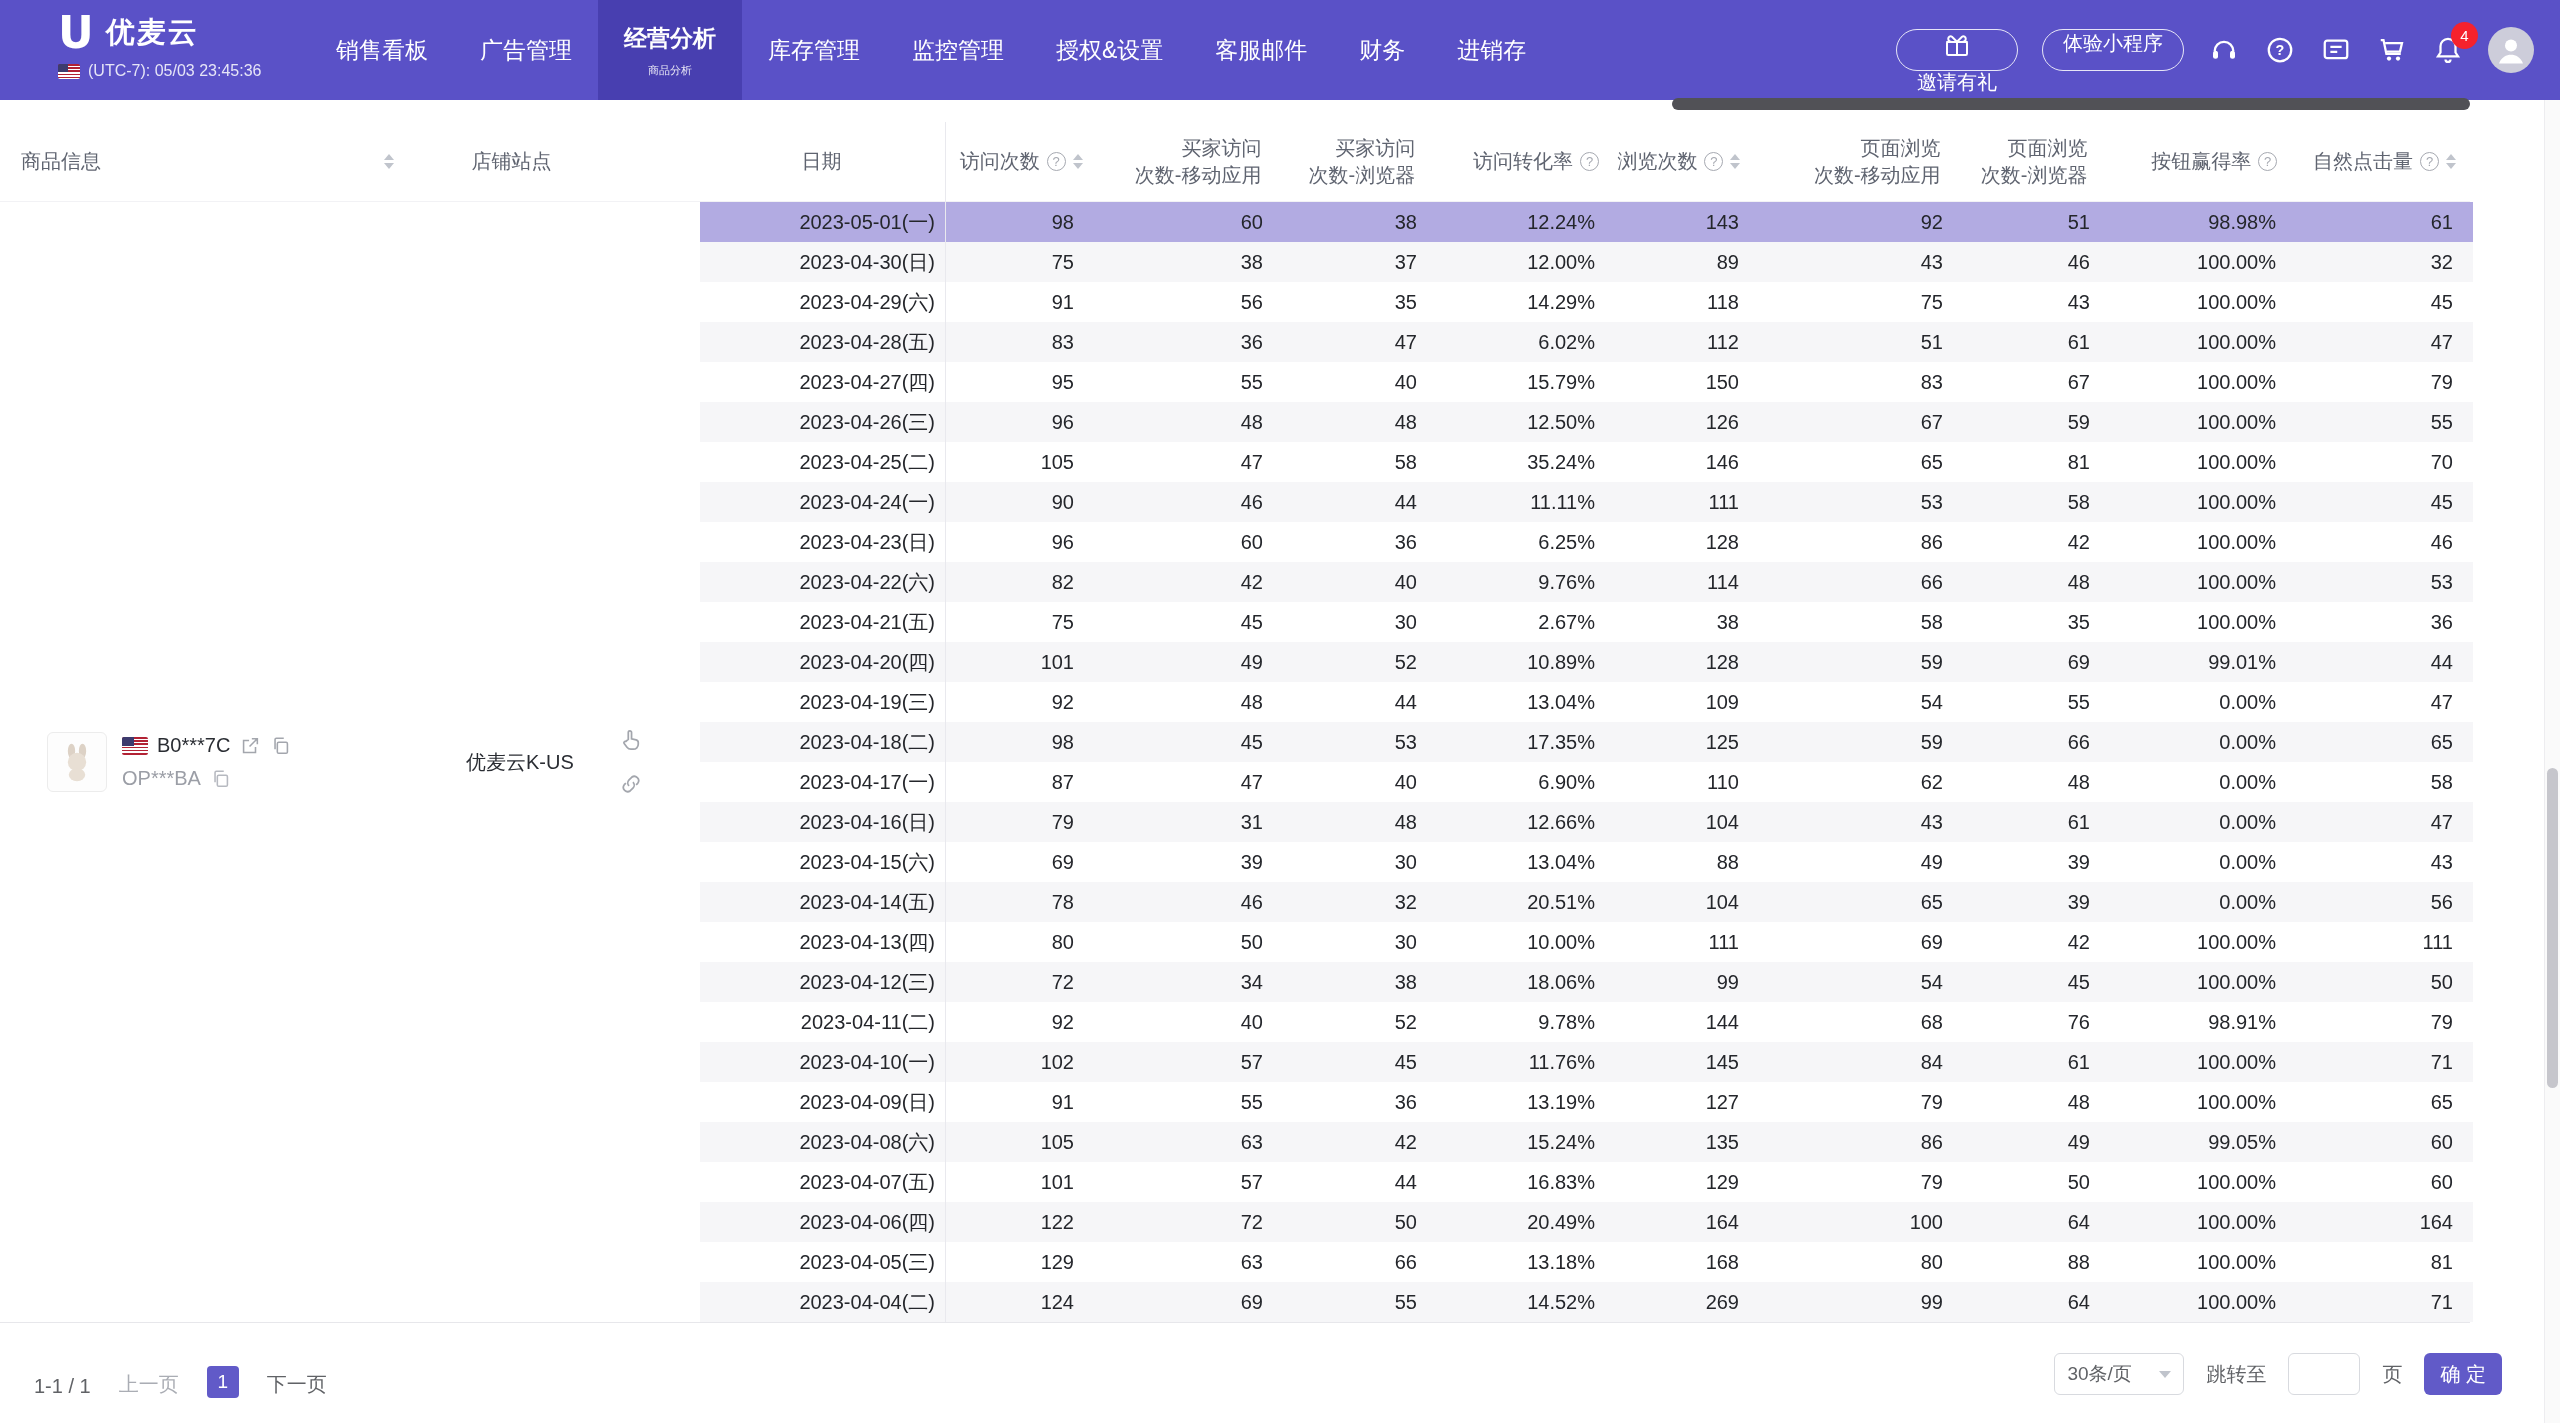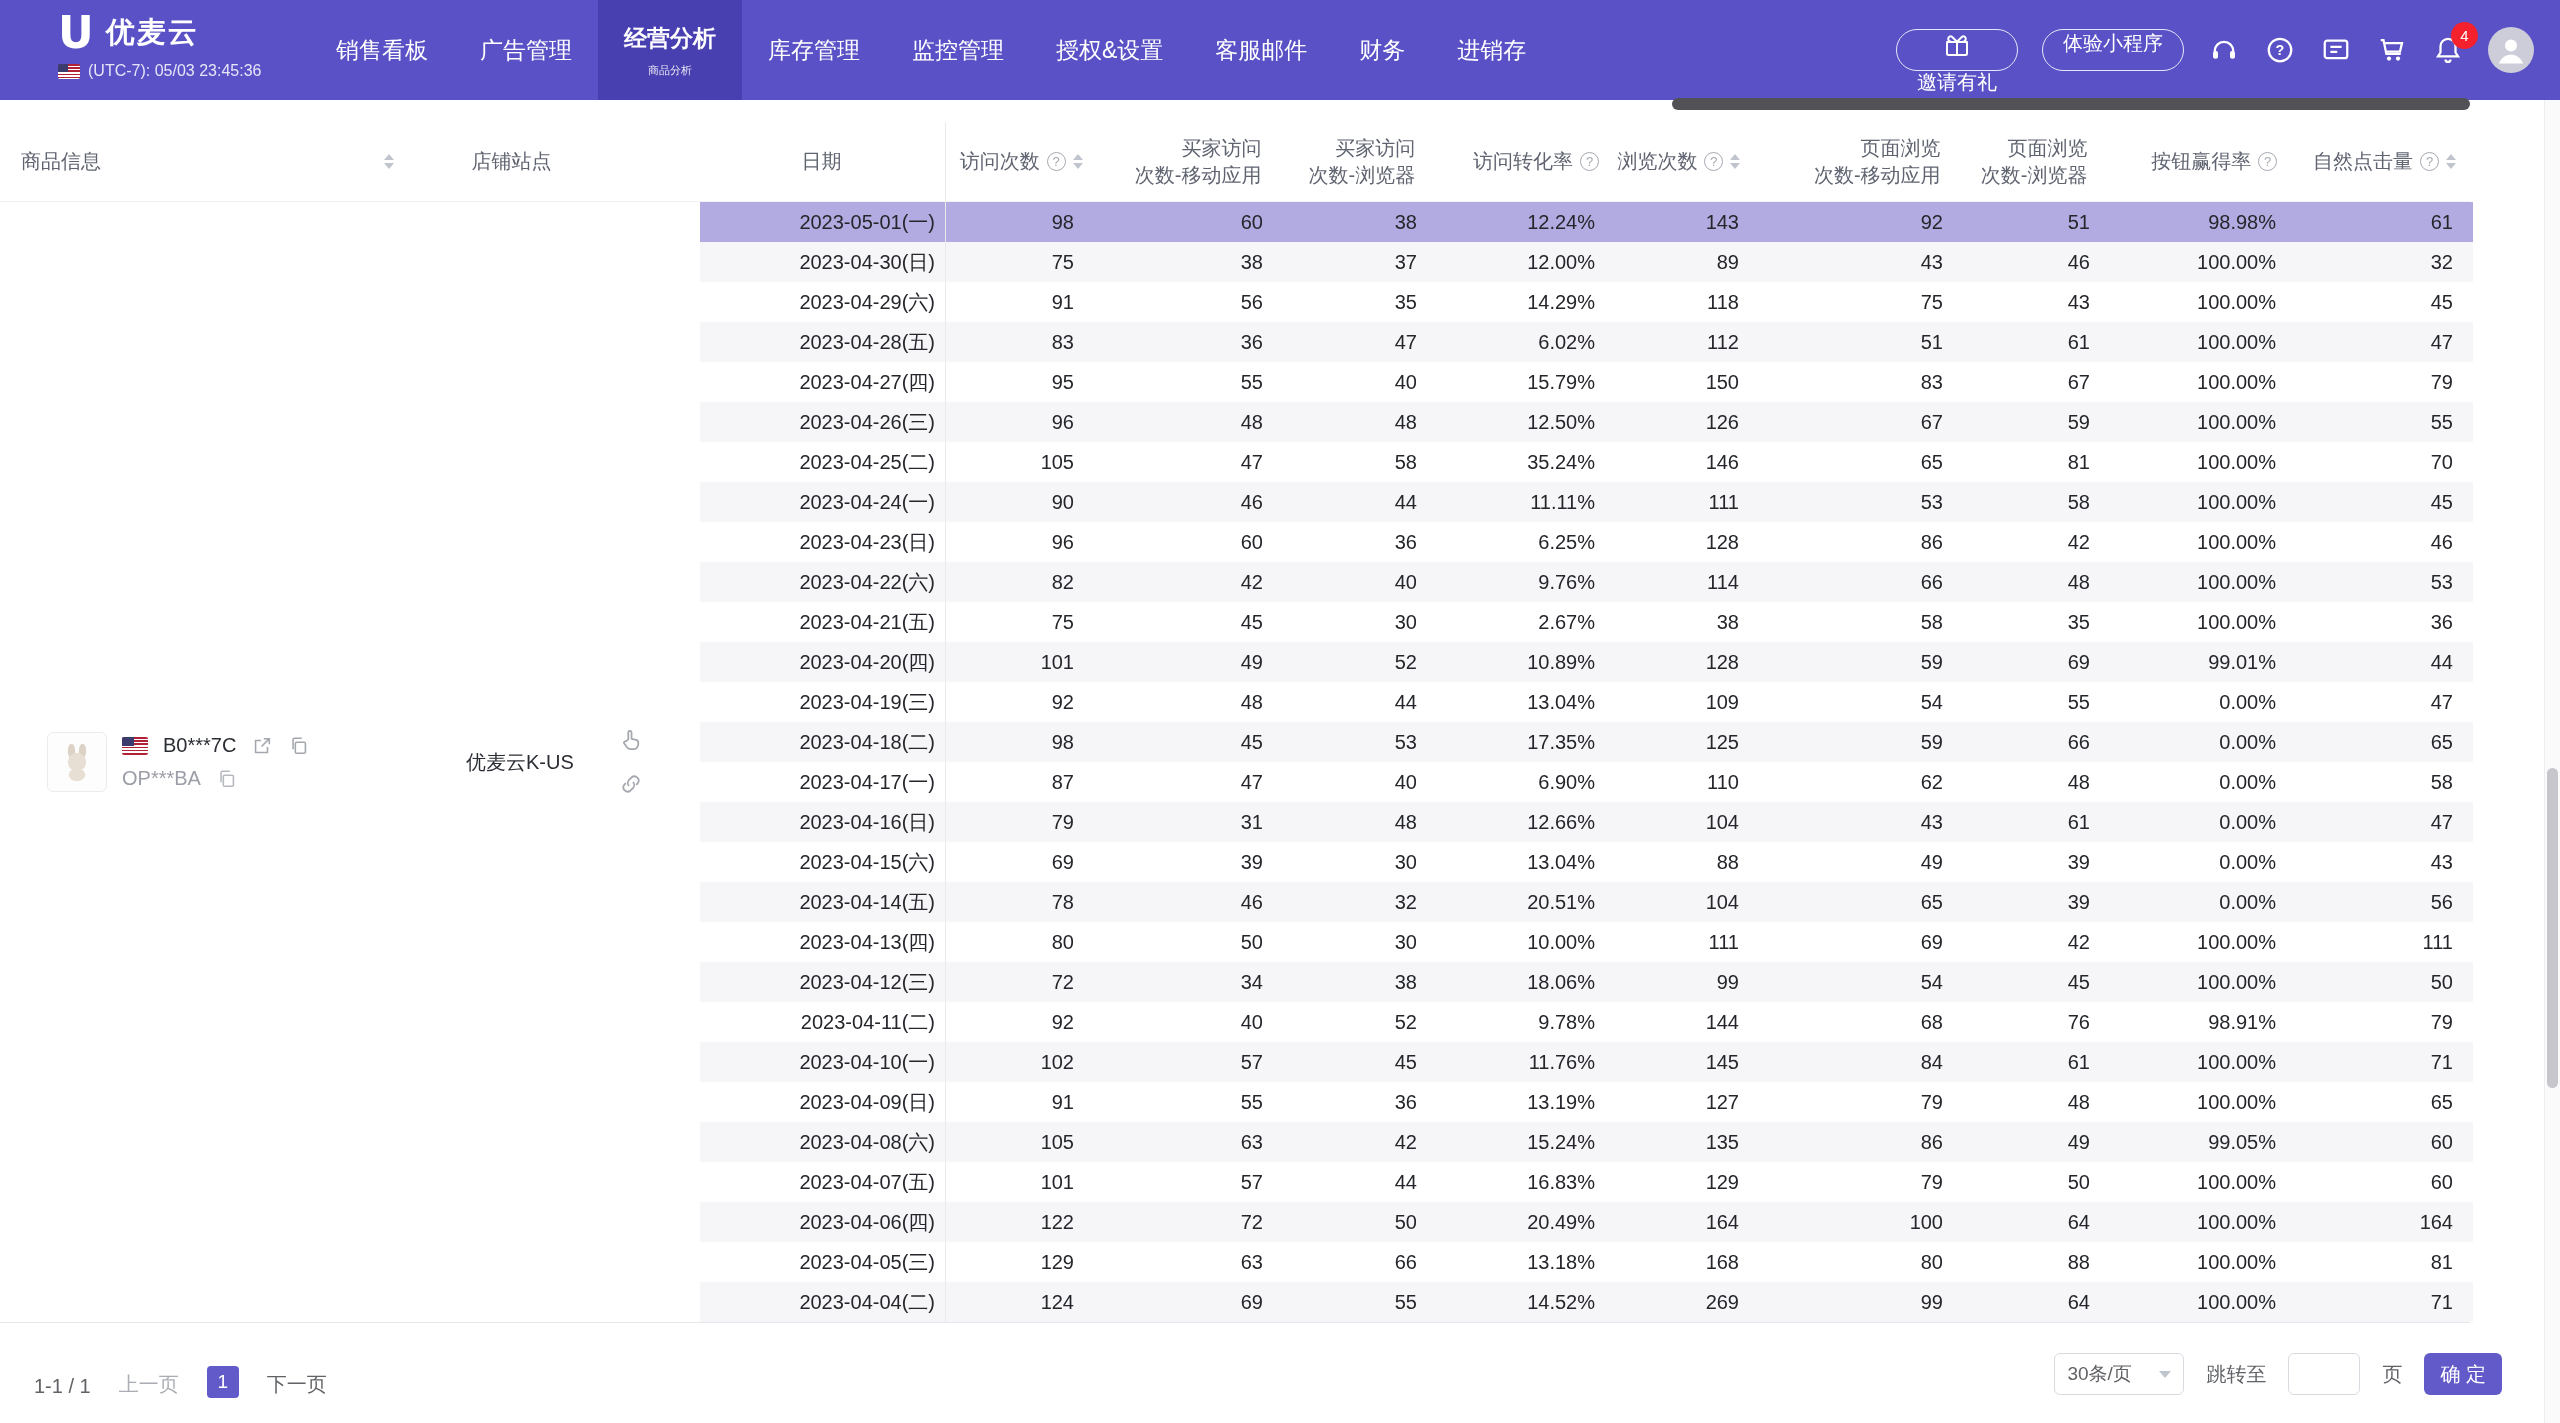--- a/index.html
+++ b/index.html
@@ -79,21 +79,21 @@
   .sort .up { border-bottom:6px solid #c0c4cc; }
   .sort .down { border-top:6px solid #c0c4cc; }
 
   .tbody { display:flex; }
   .left-panel { width:700px; height:1120px; display:flex; position:relative; background:#fff; }
   .product-cell { width:440px; position:relative; }
   .product-box { position:absolute; left:47px; top:50%; transform:translateY(-50%); display:flex; gap:15px; align-items:center; }
   .thumb { width:60px; height:60px; border:1px solid #ececec; border-radius:6px; background:#fdfdfd;
            display:flex; align-items:center; justify-content:center; }
   .pinfo { display:flex; flex-direction:column; gap:10px; }
-  .pline { display:flex; align-items:center; gap:15px; font-size:20px; color:#2a2d33; }
+  .pline { display:flex; align-items:center; gap:9px; font-size:20px; color:#2a2d33; }
   .pline.sub { color:#9b9ea6; }
   .mini-icon svg { width:22px; height:22px; display:block; }
   .store-cell { width:260px; display:flex; align-items:center; padding-left:26px; font-size:20px; color:#2a2d33; }
   .row-actions { position:absolute; left:618px; top:50%; transform:translateY(-50%);
                  display:flex; flex-direction:column; gap:18px; }
   .row-actions svg { width:26px; height:26px; display:block; }
 
   .rows-area { width:1773px; }
   .trow { display:flex; height:40px; align-items:center; font-size:20px; color:#24262b; background:#fff; }
   .trow.striped { background:#f6f6f8; }

